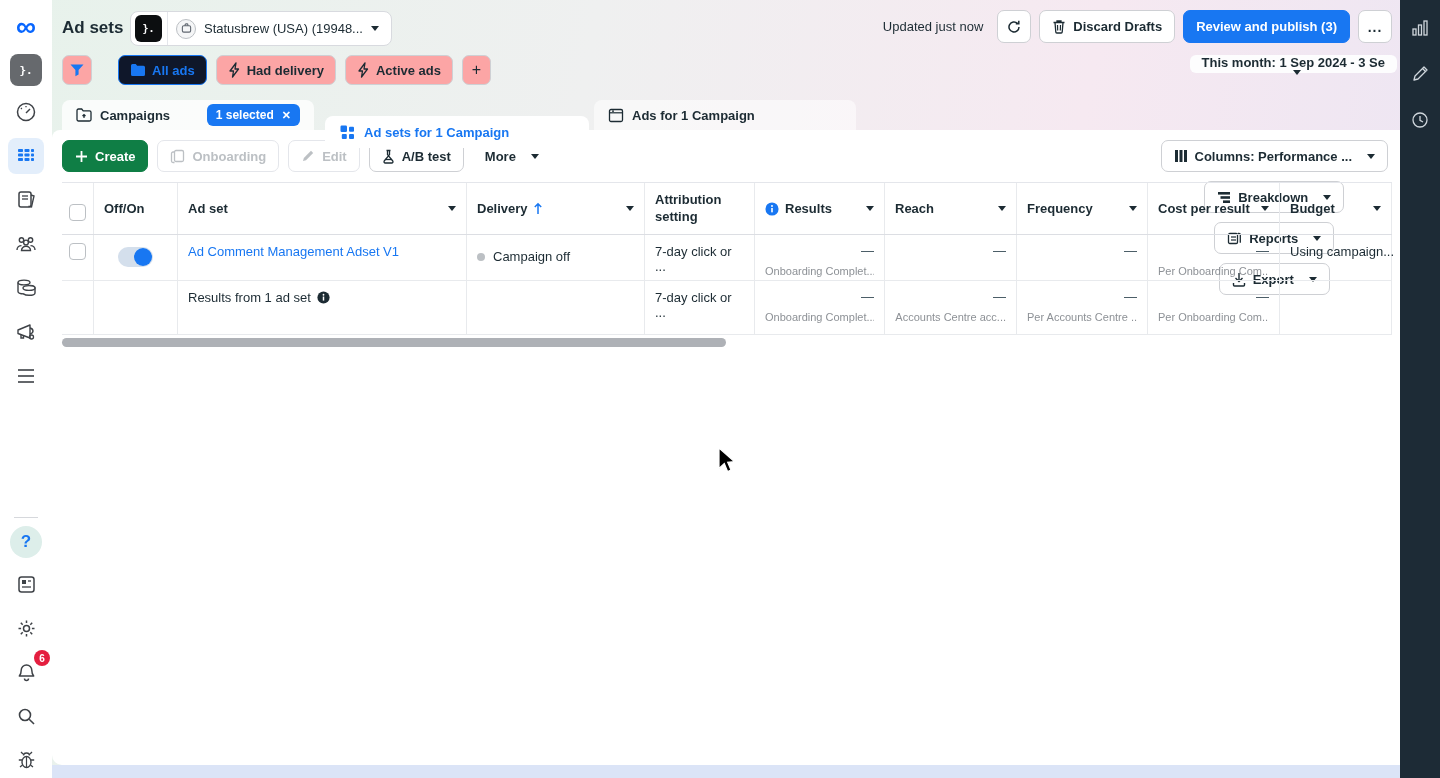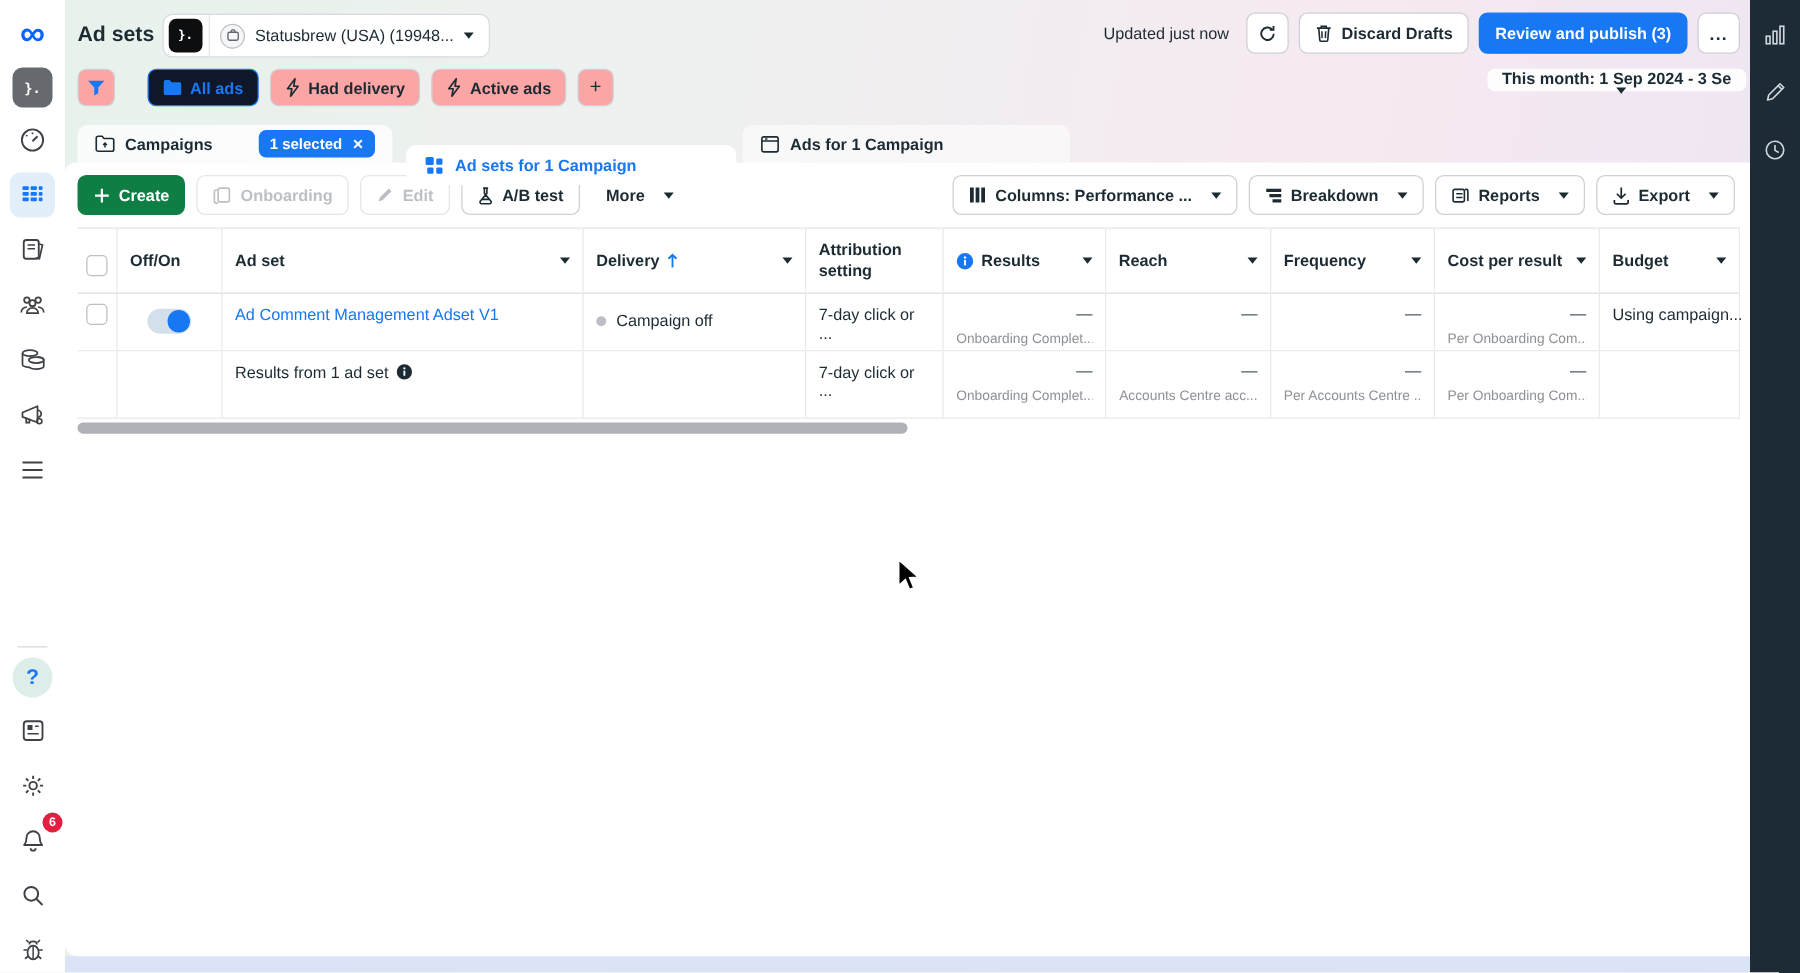--- a/index.html
+++ b/index.html
@@ -82,21 +82,21 @@
   .sel-badge .x { font-size:11px; }
 
   
   .content { position:absolute; left:52px; top:130px; right:40px; bottom:13px; background:#fff;
              border-radius:8px 0 0 10px; z-index:5; }
   .toolbar { position:absolute; left:10px; right:12px; top:10px; display:flex; align-items:flex-start; gap:9px; }
   .btn.green { background:#0f7e45; border-color:#0f7e45; color:#fff; height:32px; }
   .btn.t { height:32px; }
   .btn.disabled { color:#bcc0c4; border-color:#e4e6eb; cursor:default; }
   .btn.plain { border:none; background:transparent; font-weight:600; }
-  .tb-right { margin-left:auto; display:flex; align-items:center; gap:9px; }
+  .tb-right { margin-left:auto; display:flex; align-items:center; gap:9px;flex-direction:column; }
 
   
   .tbl { position:absolute; left:10px; top:52px; width:1330px; }
   .trow { display:flex; width:1330px; }
   .cell { border-right:1px solid #e8eaed; padding:6px 10px; font-size:13px; position:relative; }
   .c-check { width:32px; display:flex; align-items:flex-start; justify-content:center; padding:8px 0 0 0; }
   .c-onoff { width:84px; }
   .c-adset { width:289px; }
   .c-delivery { width:178px; }
   .c-attr { width:110px; }

